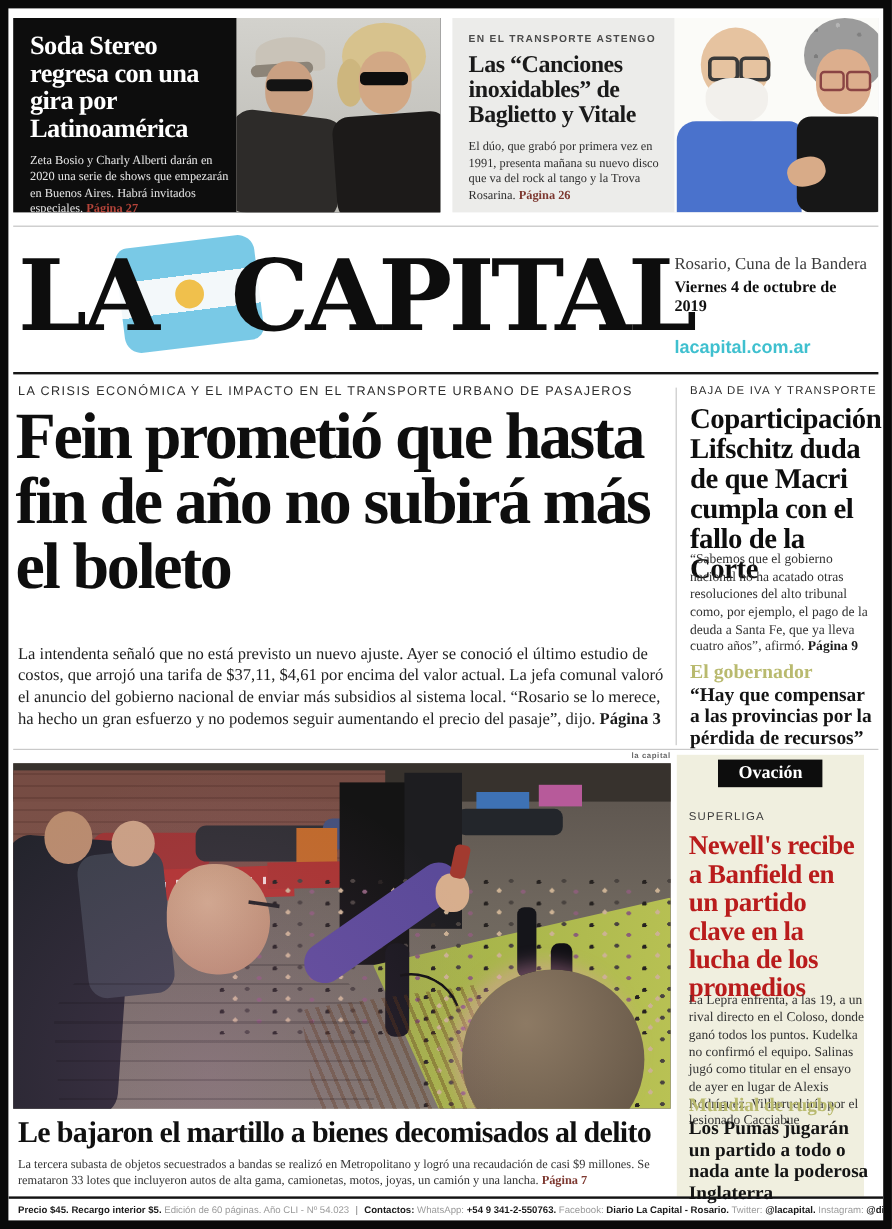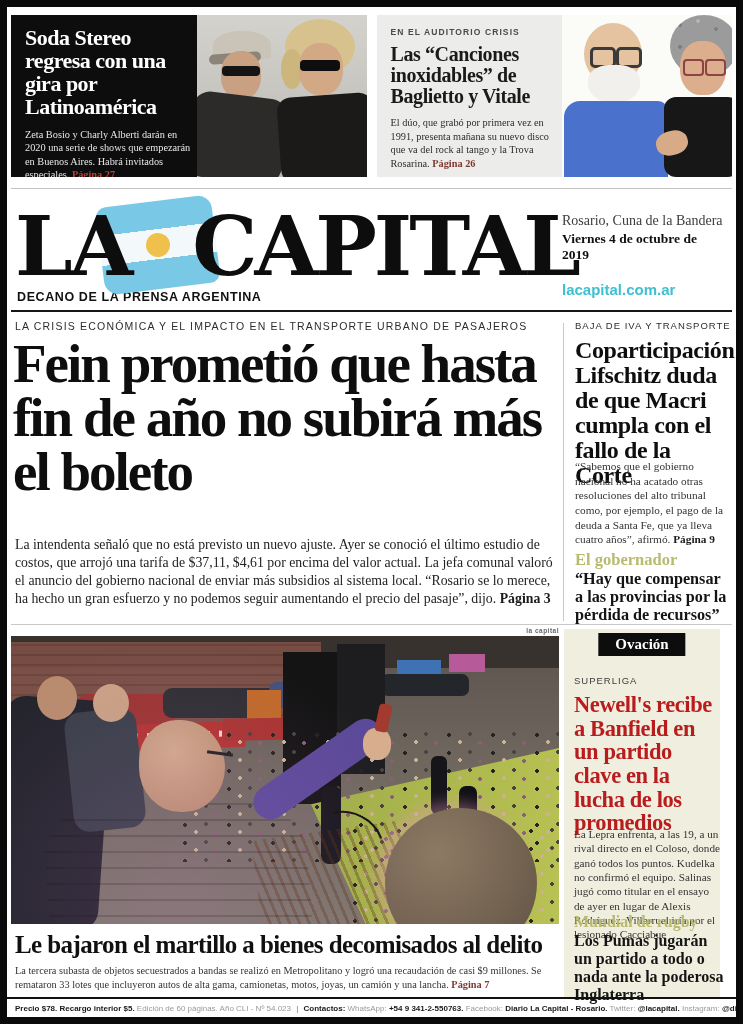--- a/index.html
+++ b/index.html
@@ -107,21 +107,21 @@
         <div class="shape" style="left:88px;top:4px;width:70px;height:56px;background:#d7c28d;border-radius:50%;"></div>
         <div class="shape" style="left:84px;top:34px;width:22px;height:40px;background:#cdb67e;border-radius:50%;"></div>
         <div class="shape" style="left:102px;top:28px;width:44px;height:52px;background:#d2a885;border-radius:45%;"></div>
         <div class="shape" style="left:103px;top:45px;width:40px;height:11px;background:#0e0e0e;border-radius:4px;"></div>
         <div class="shape" style="left:82px;top:80px;width:96px;height:86px;background:#1c1a19;border-radius:14px;transform:rotate(-4deg);"></div>
       </div>
     </div>
 
     <div class="promo promo-ast">
       <div class="promo-text">
-        <div class="kicker-s">EN EL AUDITORIO CRISIS</div>
+        <div class="kicker-s">EN EL TRANSPORTE ASTENGO</div>
         <div class="promo-hl">Las “Canciones inoxidables” de Baglietto y Vitale</div>
         <div class="promo-body"><span>El dúo, que grabó por primera vez en 1991, presenta mañana su nuevo disco que va del rock al tango y la Trova Rosarina.</span> <span class="pref-dark">Página 26</span></div>
       </div>
       <div class="pphoto ast-ph">
         <div class="shape" style="left:22px;top:8px;width:58px;height:62px;background:#e6c3a0;border-radius:50%;"></div>
         <div class="shape" style="left:28px;top:32px;width:20px;height:15px;border:3px solid #3a3a3a;border-radius:5px;"></div>
         <div class="shape" style="left:54px;top:32px;width:20px;height:15px;border:3px solid #3a3a3a;border-radius:5px;"></div>
         <div class="shape" style="left:26px;top:50px;width:52px;height:38px;background:#f2f0ec;border-radius:40% 40% 50% 50%;"></div>
         <div class="shape" style="left:2px;top:86px;width:104px;height:76px;background:#4a72cc;border-radius:16px 10px 0 0;"></div>
         <div class="shape" style="left:108px;top:0px;width:68px;height:62px;background:#9b9b9b;border-radius:50%;background-image:radial-gradient(circle 3px at 10px 10px,#7d7d7d 60%,transparent 61%),radial-gradient(circle 3px at 28px 6px,#b5b5b5 60%,transparent 61%),radial-gradient(circle 3px at 46px 14px,#808080 60%,transparent 61%);background-size:54px 22px;"></div>
@@ -137,21 +137,20 @@
   <div class="promo-rule"></div>
 
   <div class="logo"><span class="lt">La</span><span class="flag"></span><span class="lt">Capital</span></div>
 
   <div class="mh-right">
     <div class="mh-place">Rosario, Cuna de la Bandera</div>
     <div class="mh-date">Viernes 4 de octubre de 2019</div>
     <div class="mh-web">lacapital.com.ar</div>
   </div>
 
-  <div class="tagline">DECANO DE LA PRENSA ARGENTINA</div>
   <div class="mh-rule"></div>
 
   <div class="lead-kicker">LA CRISIS ECONÓMICA Y EL IMPACTO EN EL TRANSPORTE URBANO DE PASAJEROS</div>
   <div class="lead-hl">Fein prometió que hasta fin de año no subirá más el boleto</div>
   <div class="lead-body"><span>La intendenta señaló que no está previsto un nuevo ajuste. Ayer se conoció el último estudio de costos, que arrojó una tarifa de $37,11, $4,61 por encima del valor actual. La jefa comunal valoró el anuncio del gobierno nacional de enviar más subsidios al sistema local. “Rosario se lo merece, ha hecho un gran esfuerzo y no podemos seguir aumentando el precio del pasaje”, dijo.</span> <span class="pref-blk">Página 3</span></div>
 
   <div class="vrule"></div>
   <div class="hrule2"></div>
 
   <div class="abs rc rc-kicker">BAJA DE IVA Y TRANSPORTE</div>
@@ -205,21 +204,21 @@
     <div class="ov-box">Ovación</div>
     <div class="ov-kicker">SUPERLIGA</div>
     <div class="ov-hl">Newell's recibe a Banfield en un partido clave en la lucha de los promedios</div>
     <div class="ov-body">La Lepra enfrenta, a las 19, a un rival directo en el Coloso, donde ganó todos los puntos. Kudelka no confirmó el equipo. Salinas jugó como titular en el ensayo de ayer en lugar de Alexis Rodríguez. Villarruel iría por el lesionado Cacciabue</div>
     <div class="rg-kicker">Mundial de rugby</div>
     <div class="rg-hl">Los Pumas jugarán un partido a todo o nada ante la poderosa Inglaterra</div>
   </div>
 
   <div class="foot-rule"></div>
   <div class="footer">
-    <span class="b">Precio $78.</span>
+    <span class="b">Precio $45.</span>
     <span class="b">Recargo interior $5.</span>
     <span>Edición de 60 páginas. Año CLI - Nº 54.023</span>
     <span class="sp">|</span>
     <span class="b">Contactos:</span>
     <span>WhatsApp:</span>
     <span class="b">+54 9 341-2-550763.</span>
     <span>Facebook:</span>
     <span class="b">Diario La Capital - Rosario.</span>
     <span>Twitter:</span>
     <span class="b">@lacapital.</span>

